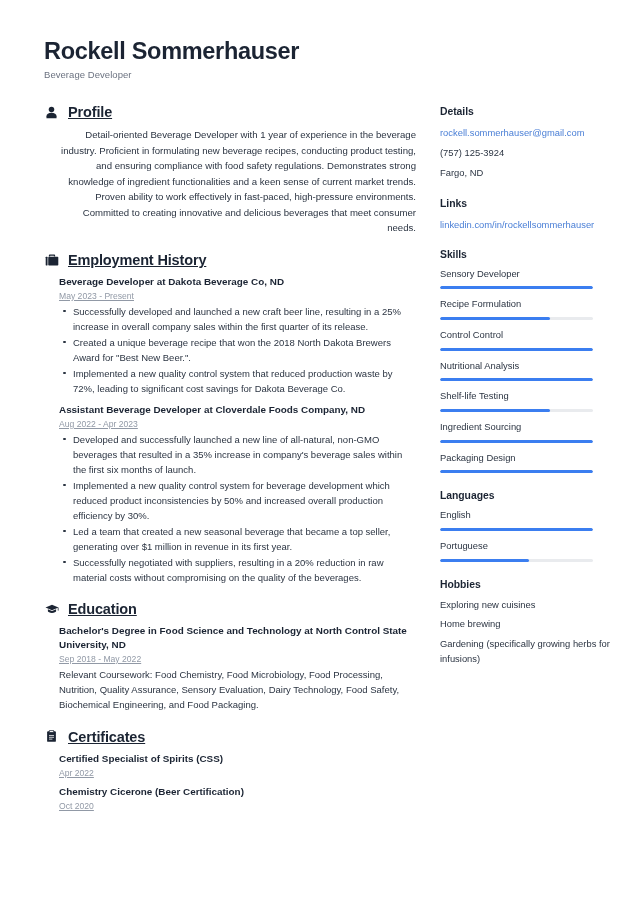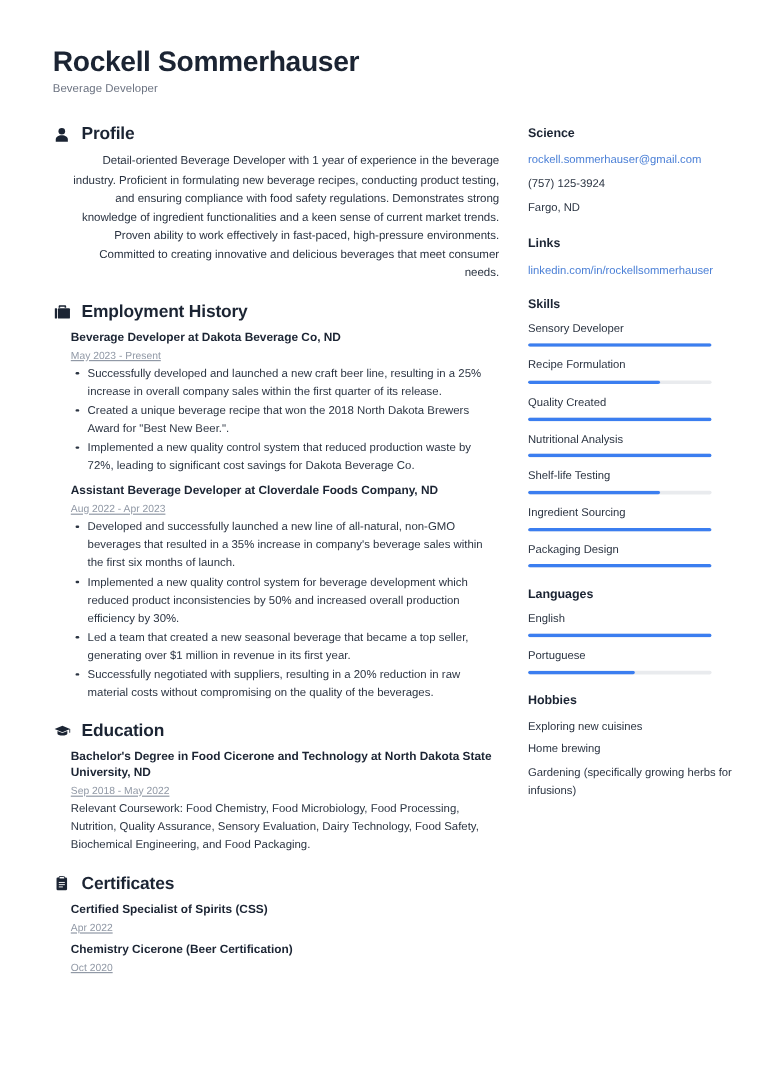--- a/index.html
+++ b/index.html
@@ -71,20 +71,21 @@
     justify-content: center;
     color: #1b2433;
   }
   .section-icon svg { display: block; }
 
   .section-title {
     font-size: 14.5px;
     font-weight: 700;
     color: #1b2433;
     letter-spacing: -0.15px;
+    text-decoration: underline;
   }
 
   .section-body { padding-left: 15px; }
 
   .para {
     font-size: 9.6px;
     line-height: 1.62;
     color: #2b3442;
     text-align: right;
   }
@@ -279,21 +280,21 @@
             <svg width="14" height="14" viewBox="0 0 16 12" fill="currentColor">
               <path d="M8 1.1 0.6 4.2 8 7.3l7.4-3.1L8 1.1z"></path>
               <path d="M3.3 6.2v2.5c0 1 2.1 1.8 4.7 1.8s4.7-.8 4.7-1.8V6.2L8 8.2 3.3 6.2z"></path>
               <rect x="14.6" y="4.3" width="0.85" height="3.6" rx="0.4"></rect>
             </svg>
           </span>
           <span class="section-title">Education</span>
         </div>
         <div class="section-body">
           <div class="entry">
-            <div class="entry-title">Bachelor's Degree in Food Cicerone and Technology at North Dakota State University, ND</div>
+            <div class="entry-title">Bachelor's Degree in Food Science and Technology at North Control State University, ND</div>
             <div class="entry-date">Sep 2018 - May 2022</div>
             <div class="entry-desc">Relevant Coursework: Food Chemistry, Food Microbiology, Food Processing, Nutrition, Quality Assurance, Sensory Evaluation, Dairy Technology, Food Safety, Biochemical Engineering, and Food Packaging.</div>
           </div>
         </div>
       </div>
 
       <div class="section">
         <div class="section-head">
           <span class="section-icon">
             <svg width="13" height="13" viewBox="0 0 14 16" fill="currentColor">
@@ -316,21 +317,21 @@
             <div class="entry-date">Oct 2020</div>
           </div>
         </div>
       </div>
 
     </div>
 
     <div class="side-col">
 
       <div class="side-block">
-        <div class="side-title">Science</div>
+        <div class="side-title">Details</div>
         <a class="side-link" style="color: rgb(74, 127, 214);">rockell.sommerhauser@gmail.com</a>
         <div class="side-line">(757) 125-3924</div>
         <div class="side-line">Fargo, ND</div>
       </div>
 
       <div class="side-block">
         <div class="side-title">Links</div>
         <a class="side-link" style="color: rgb(74, 127, 214);">linkedin.com/in/rockellsommerhauser</a>
       </div>
 
@@ -345,21 +346,21 @@
         </div>
 
         <div class="rated">
           <div class="rated-label">Recipe Formulation</div>
           <div class="bar-track">
             <div class="bar-fill" style="width: 72%; background: rgb(59, 126, 240);"></div>
           </div>
         </div>
 
         <div class="rated">
-          <div class="rated-label">Quality Created</div>
+          <div class="rated-label">Control Control</div>
           <div class="bar-track">
             <div class="bar-fill" style="width: 100%; background: rgb(59, 126, 240);"></div>
           </div>
         </div>
 
         <div class="rated">
           <div class="rated-label">Nutritional Analysis</div>
           <div class="bar-track">
             <div class="bar-fill" style="width: 100%; background: rgb(59, 126, 240);"></div>
           </div>

